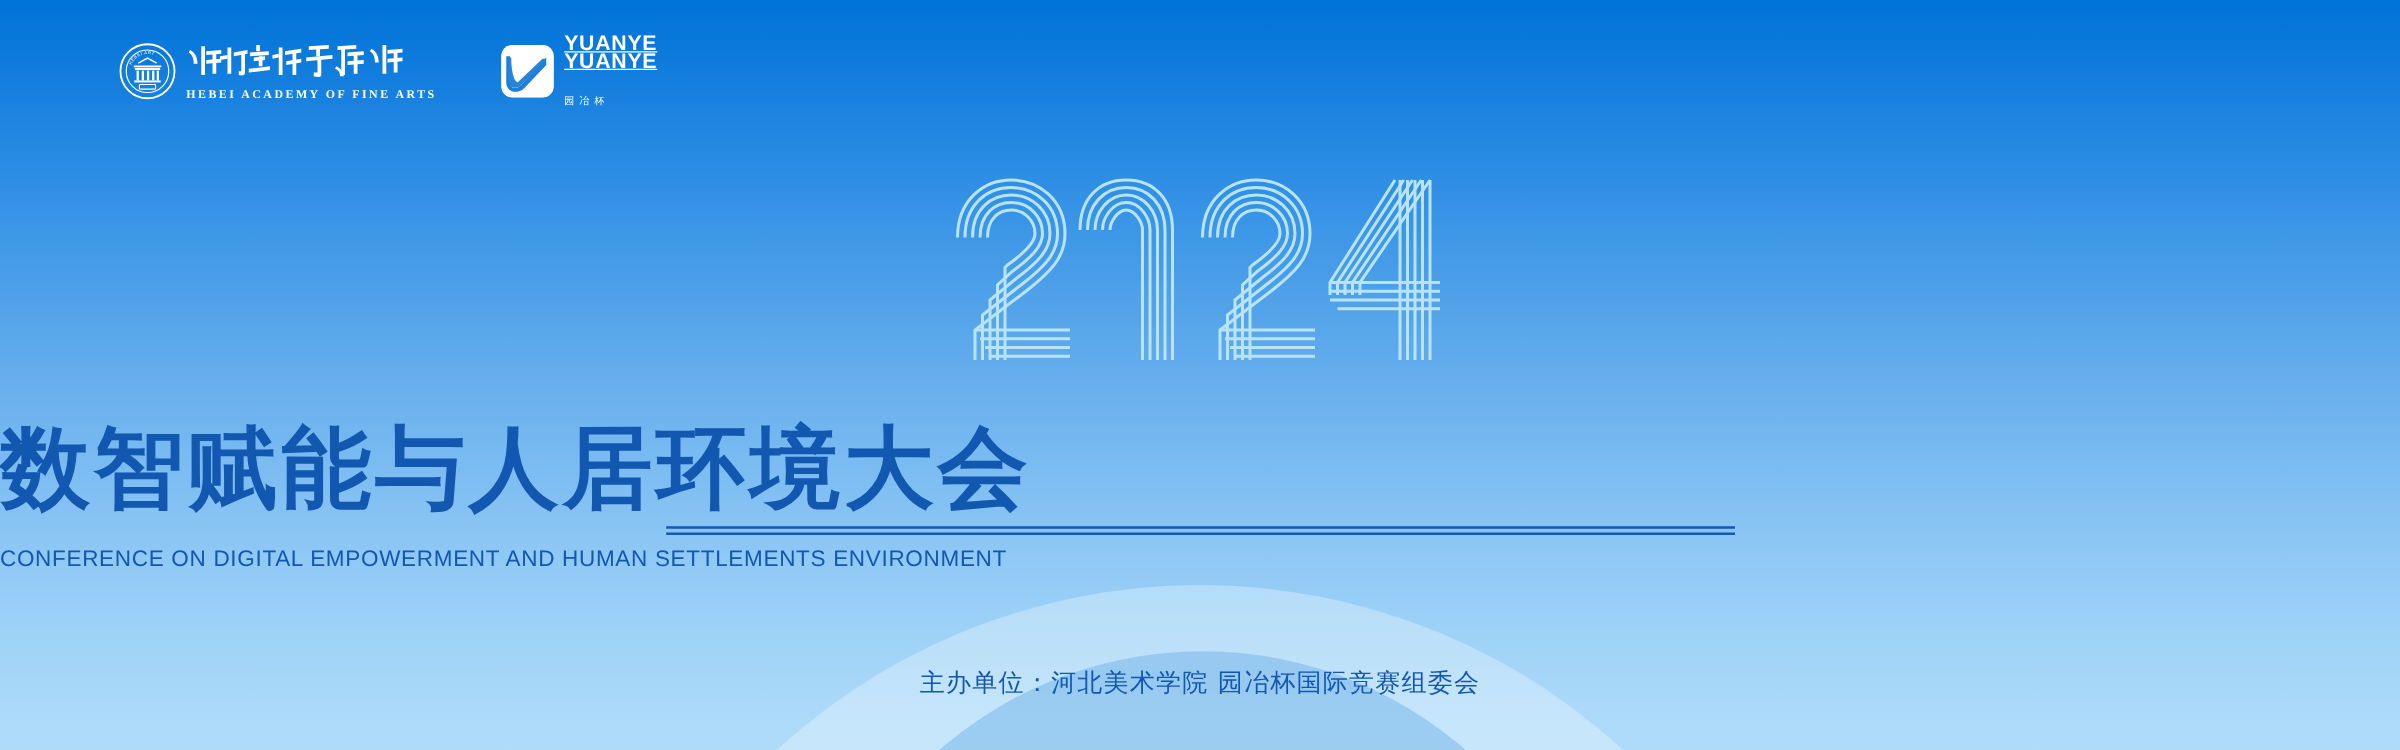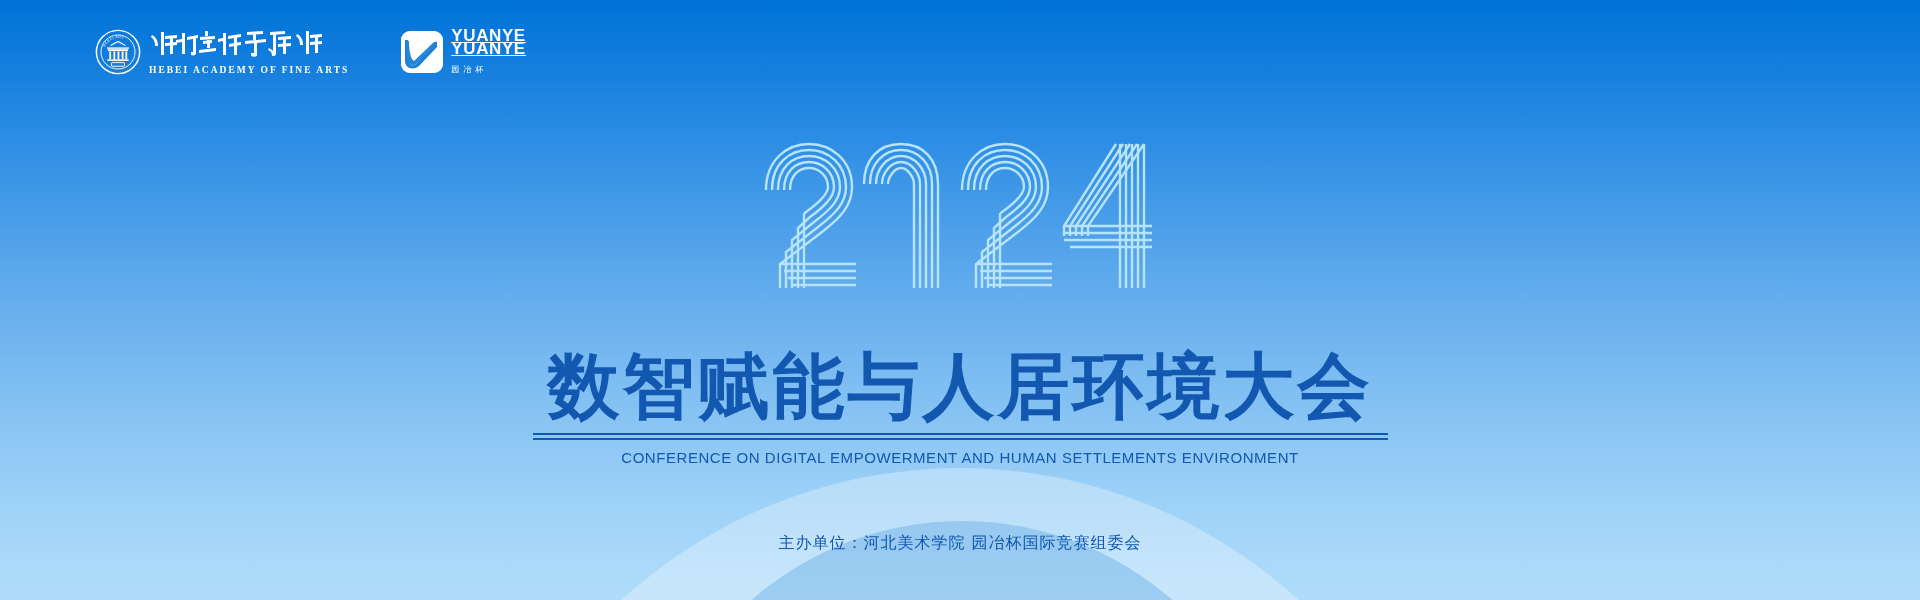--- a/index.html
+++ b/index.html
@@ -55,58 +55,58 @@
     position:relative; overflow:hidden;
   }
   .yuanye-text { margin-left:8px; }
   .yy-line1, .yy-line2 {
     display:block; color:#ffffff; font-weight:bold;
     font-size:17px; letter-spacing:0.6px; line-height:13.5px;text-decoration:underline;
   }
   .yy-cn {
     display:block; color:#ffffff;
     font-size:8px; letter-spacing:4px;
-    margin-top:8px; white-space:nowrap;
+    margin-top:20px; white-space:nowrap;
   }
 
   
   .year-wrap {
     position:absolute; left:0; right:0; top:140px;
     display:flex; justify-content:center; z-index:12;
   }
   .year-svg { display:block; }
 
   
   .headline-block {
-    position:absolute; left:0; right:0; top:350px;
-    text-align:center; z-index:15;
+    position:absolute; left:0; right:0; top:338px;
+    text-align:left; z-index:15;
   }
   .headline-cn {
     font-size:72px; font-weight:bold; color:#1257b0;
     letter-spacing:3px; line-height:1.0;
     font-family:"DejaVu Sans", sans-serif;
     white-space:nowrap;
   }
   .rule-group {
     width:855px; margin:11px auto 0 auto;
   }
   .rule-group .r1 { height:2px; background:#1257b0; }
   .rule-group .r2 { height:2px; background:#1257b0; margin-top:3px; }
   .headline-en {
     margin-top:9px;
-    font-size:15px; color:#1257b0;
+    font-size:18px; color:#1257b0;
     letter-spacing:0.55px; white-space:nowrap;
     font-family:"Liberation Sans", sans-serif;
   }
 
   
   .organizer {
     position:absolute; left:0; right:0; top:533px;
     text-align:center; z-index:16;
-    font-size:16px; color:#1257b0; letter-spacing:1px;
+    font-size:20px; color:#1257b0; letter-spacing:1px;
     font-family:"DejaVu Sans", sans-serif;
     white-space:nowrap;
   }
 </style>
 </head>
 <body>
 
 <div class="arc-outer"></div>
 <div class="arc-inner"></div>
 

